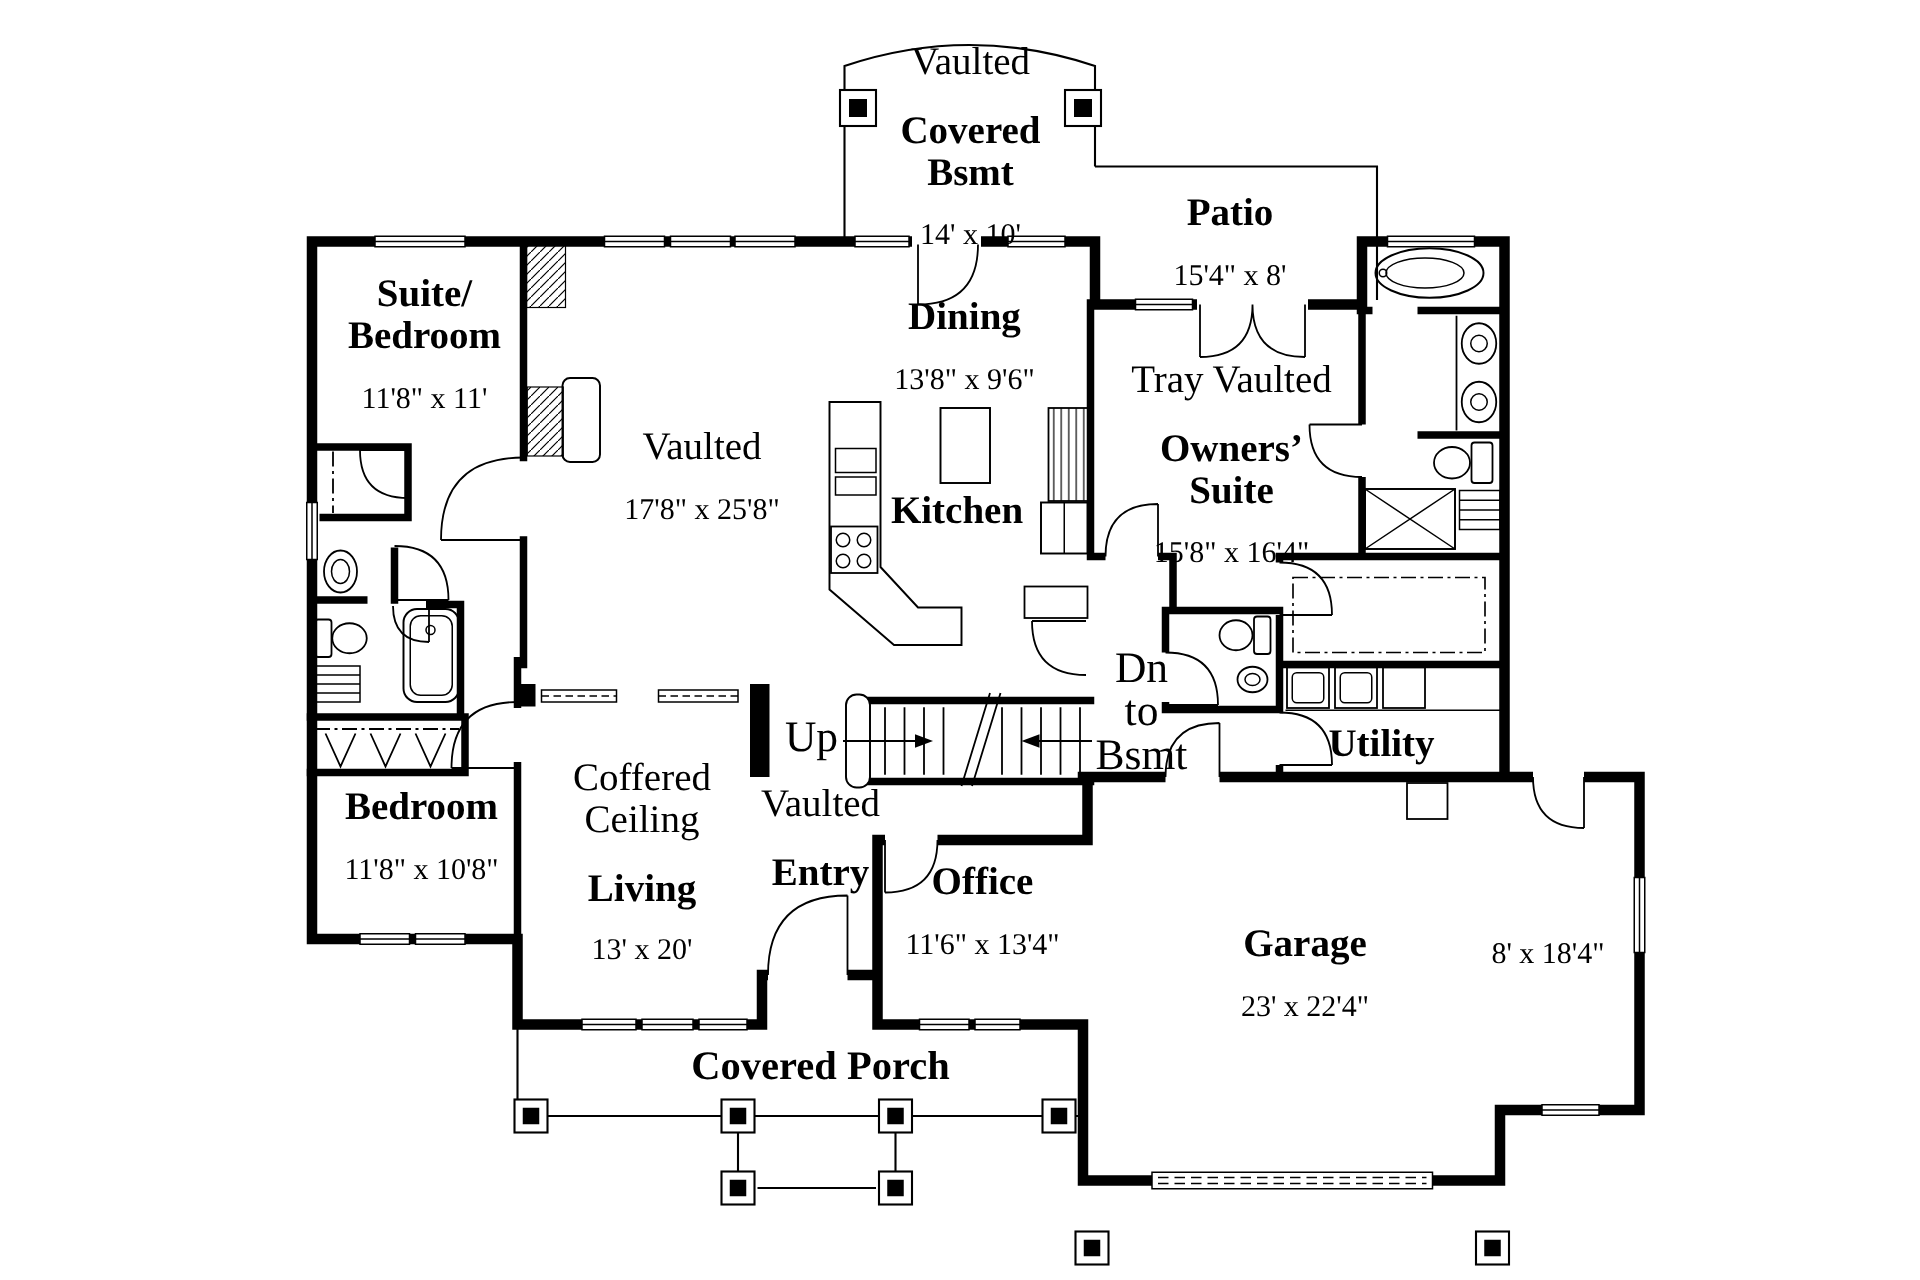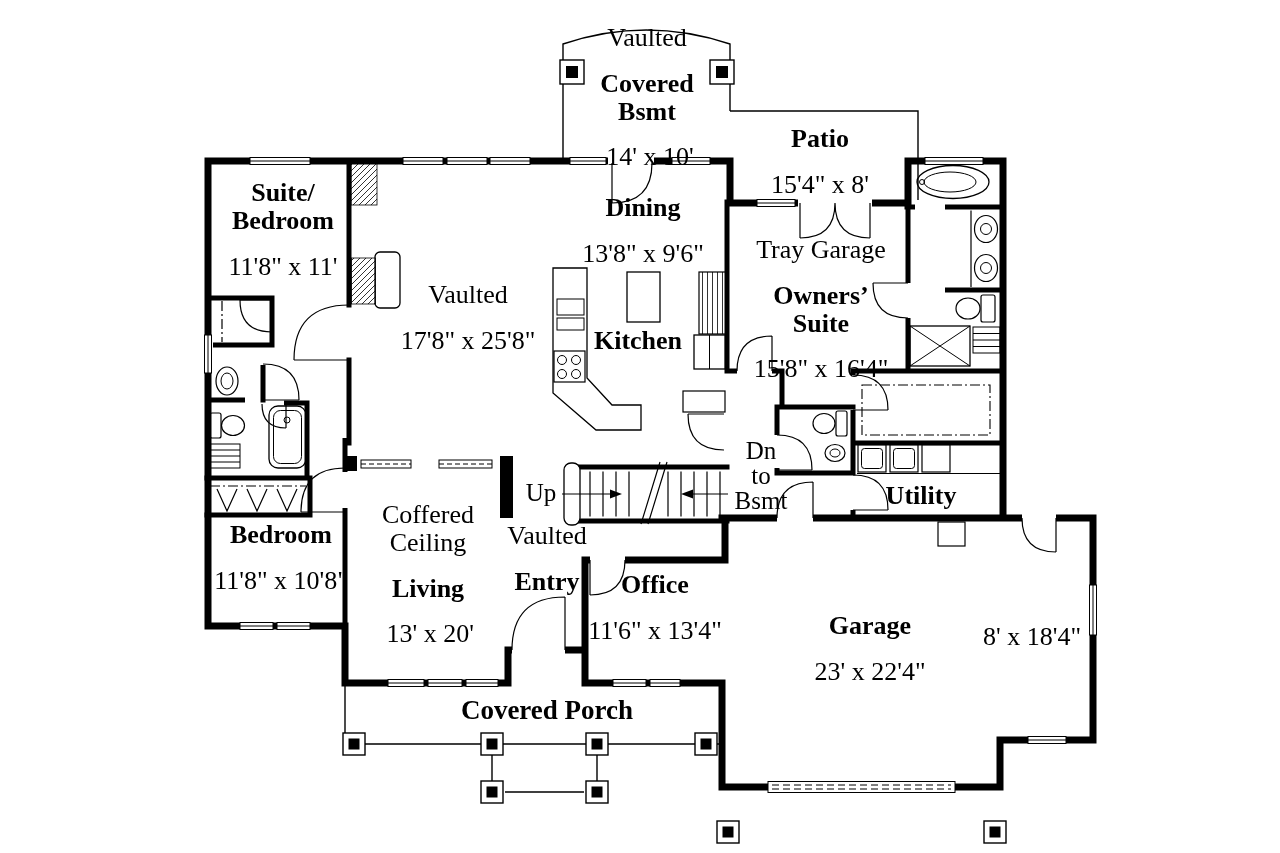--- a/index.html
+++ b/index.html
@@ -3,22 +3,22 @@
 <meta charset="utf-8">
 <style>
   html,body{margin:0;padding:0;background:#fff;}
   #plan{position:relative;width:1280px;height:853px;background:#ffffff;overflow:hidden;
         font-family:Liberation Serif, serif;color:#000;padding-left:45px;}
   #plan svg{position:absolute;left:0;top:0;}
   .lbl{position:absolute;transform:translate(-50%,-50%);text-align:center;
        white-space:pre-line;line-height:1.08;color:#000;}
   .rpre{font-weight:400;font-size:26px;}
   .rname{font-weight:700;font-size:26px;}
-  .rdims{font-weight:400;font-size:26px;text-align:right;}
-  .note{font-weight:400;font-size:25px;line-height:1.0;}
+  .rdims{font-weight:400;font-size:20px;}
+  .note{font-weight:400;font-size:29px;line-height:1.0;}
 </style>
 </head>
 <body>
 
 <div id="plan">
 
 <svg width="1280" height="853" viewBox="0 0 1280 853">
   <defs>
     <pattern id="diag" width="6" height="6" patternUnits="userSpaceOnUse">
       <path d="M0 6 L6 0" stroke="#000" stroke-width="0.8"></path>
@@ -332,21 +332,21 @@
 <div class="lbl" style="left:643px;top:231px">
   <div class="rname">Dining</div>
   <div class="rdims">13'8" x 9'6"</div>
 </div>
 
 <div class="lbl" style="left:638px;top:341px">
   <div class="rname">Kitchen</div>
 </div>
 
 <div class="lbl" style="left:821px;top:310px">
-  <div class="rpre">Tray Garage</div>
+  <div class="rpre">Tray Vaulted</div>
   <div class="rname">Owners’
 Suite</div>
   <div class="rdims">15'8" x 16'4"</div>
 </div>
 
 <div class="lbl" style="left:281px;top:558px">
   <div class="rname">Bedroom</div>
   <div class="rdims">11'8" x 10'8"</div>
 </div>
 

